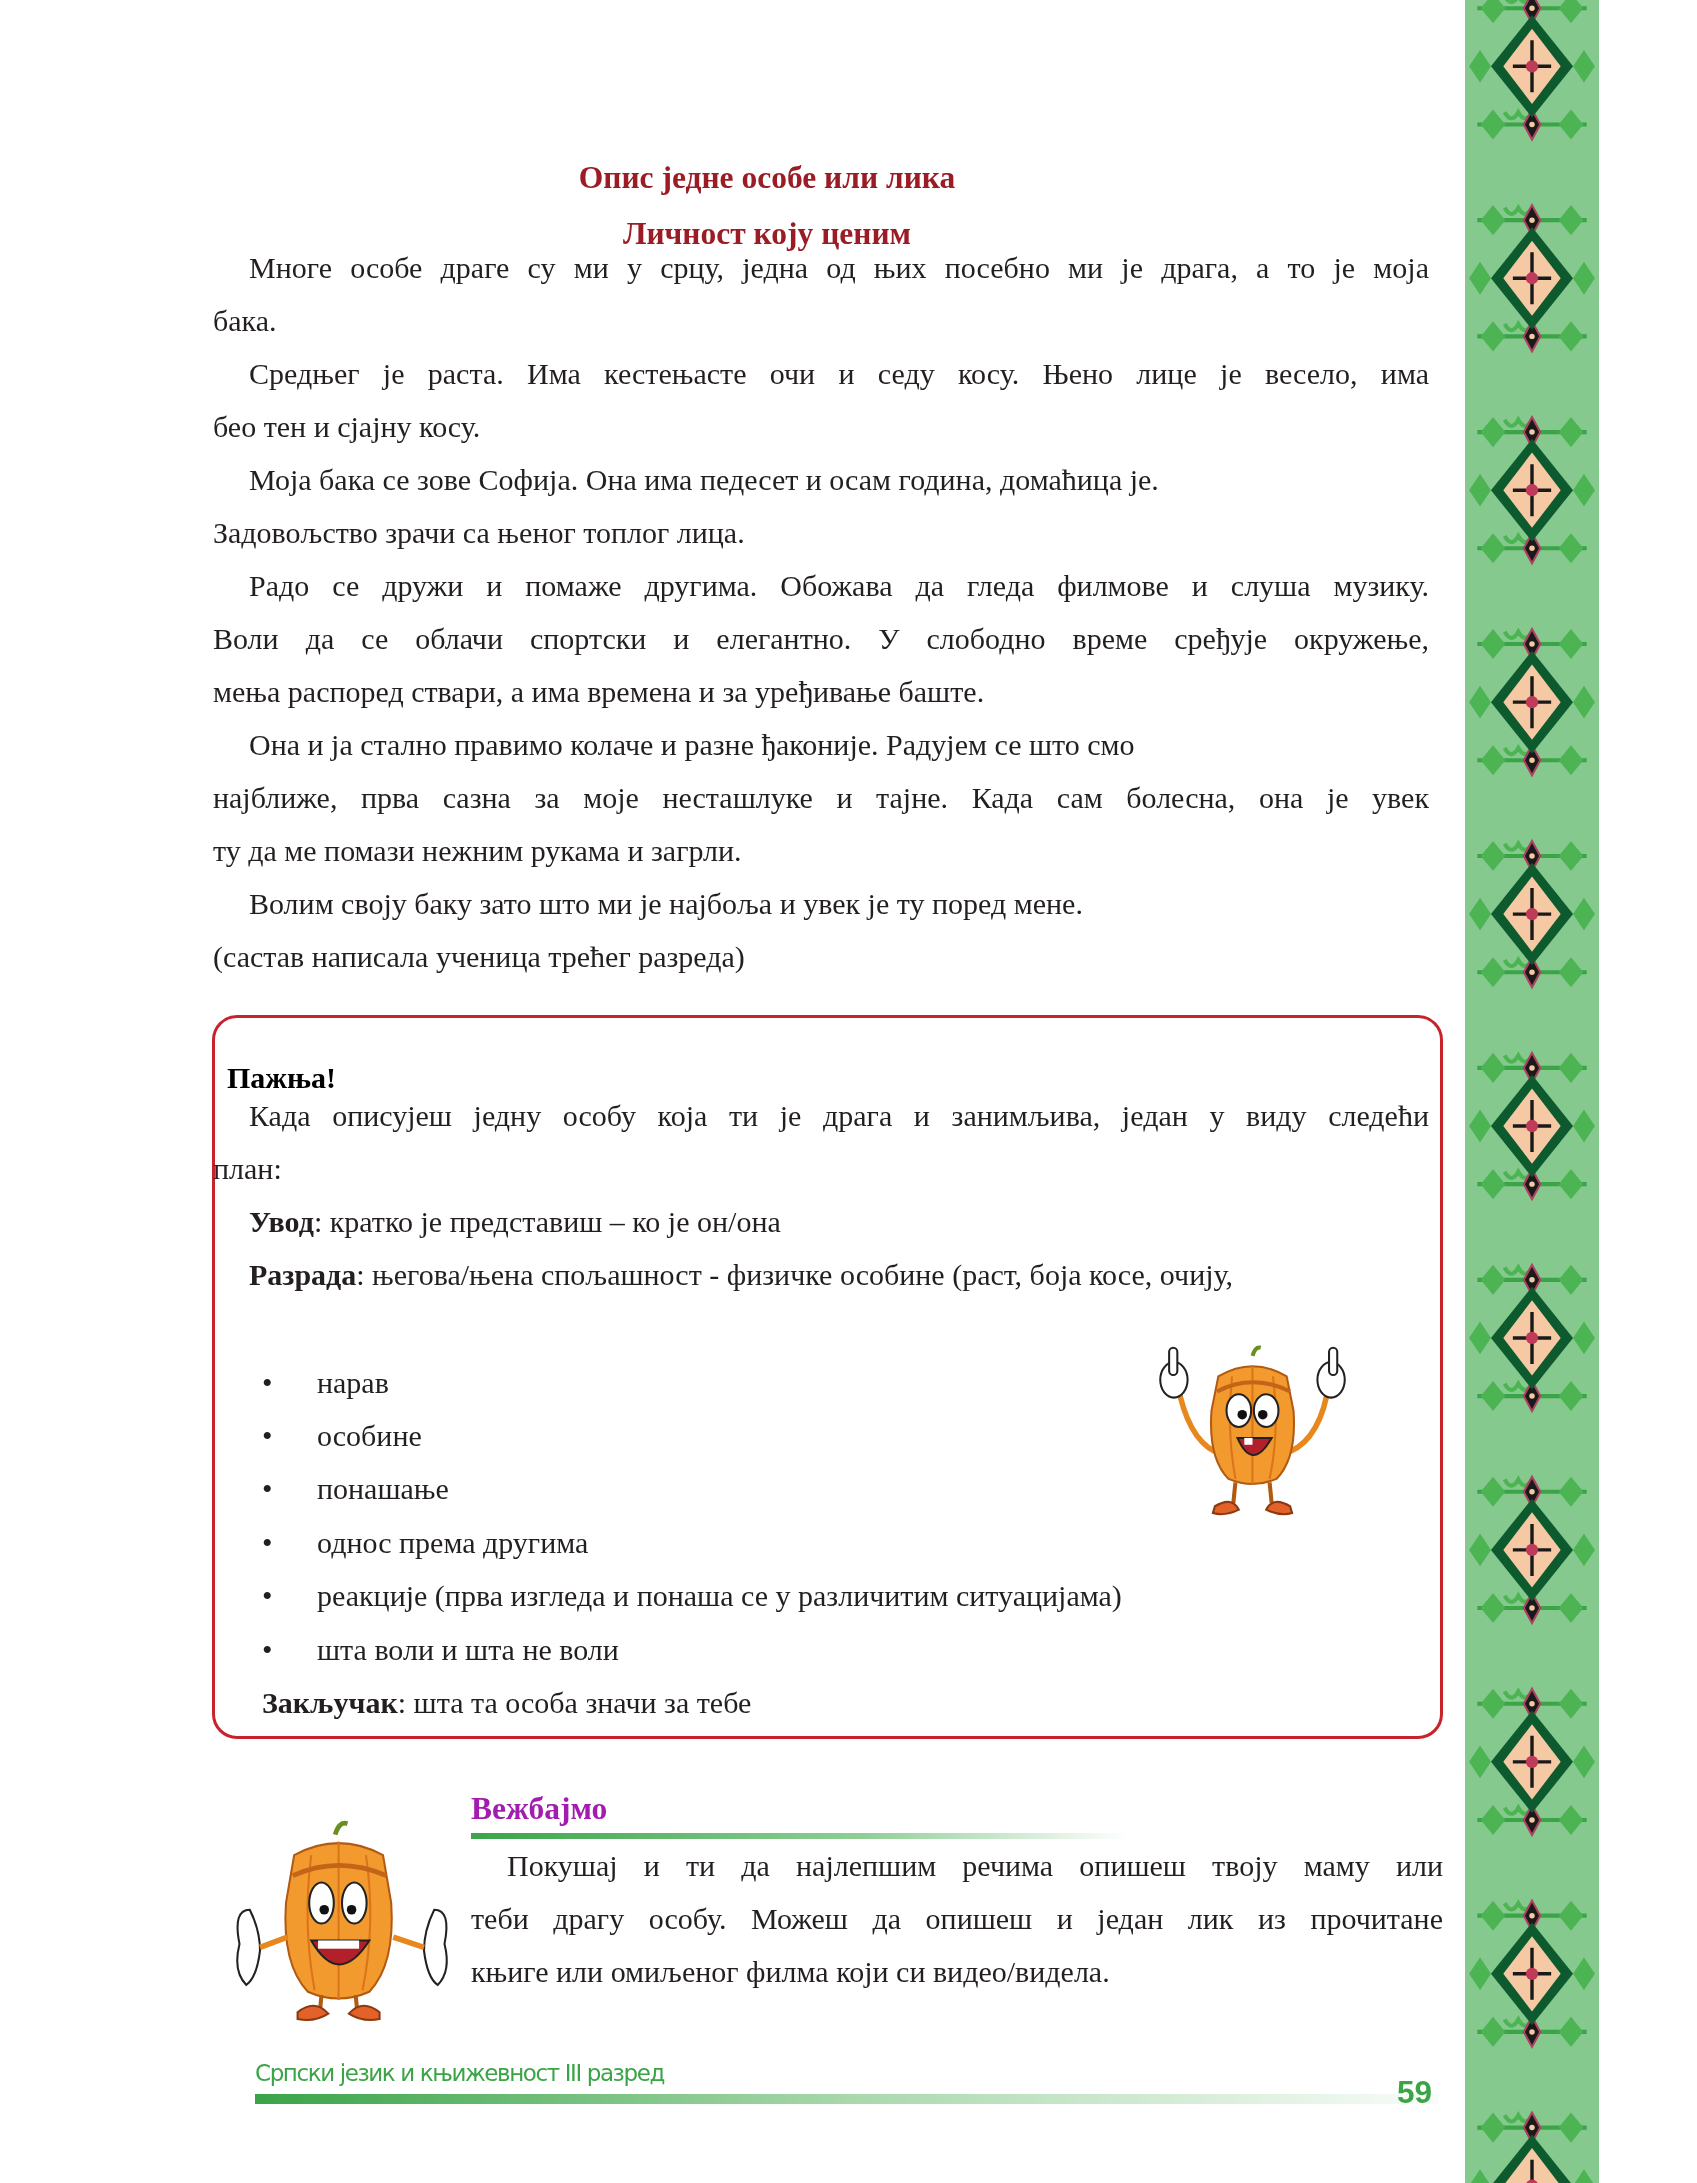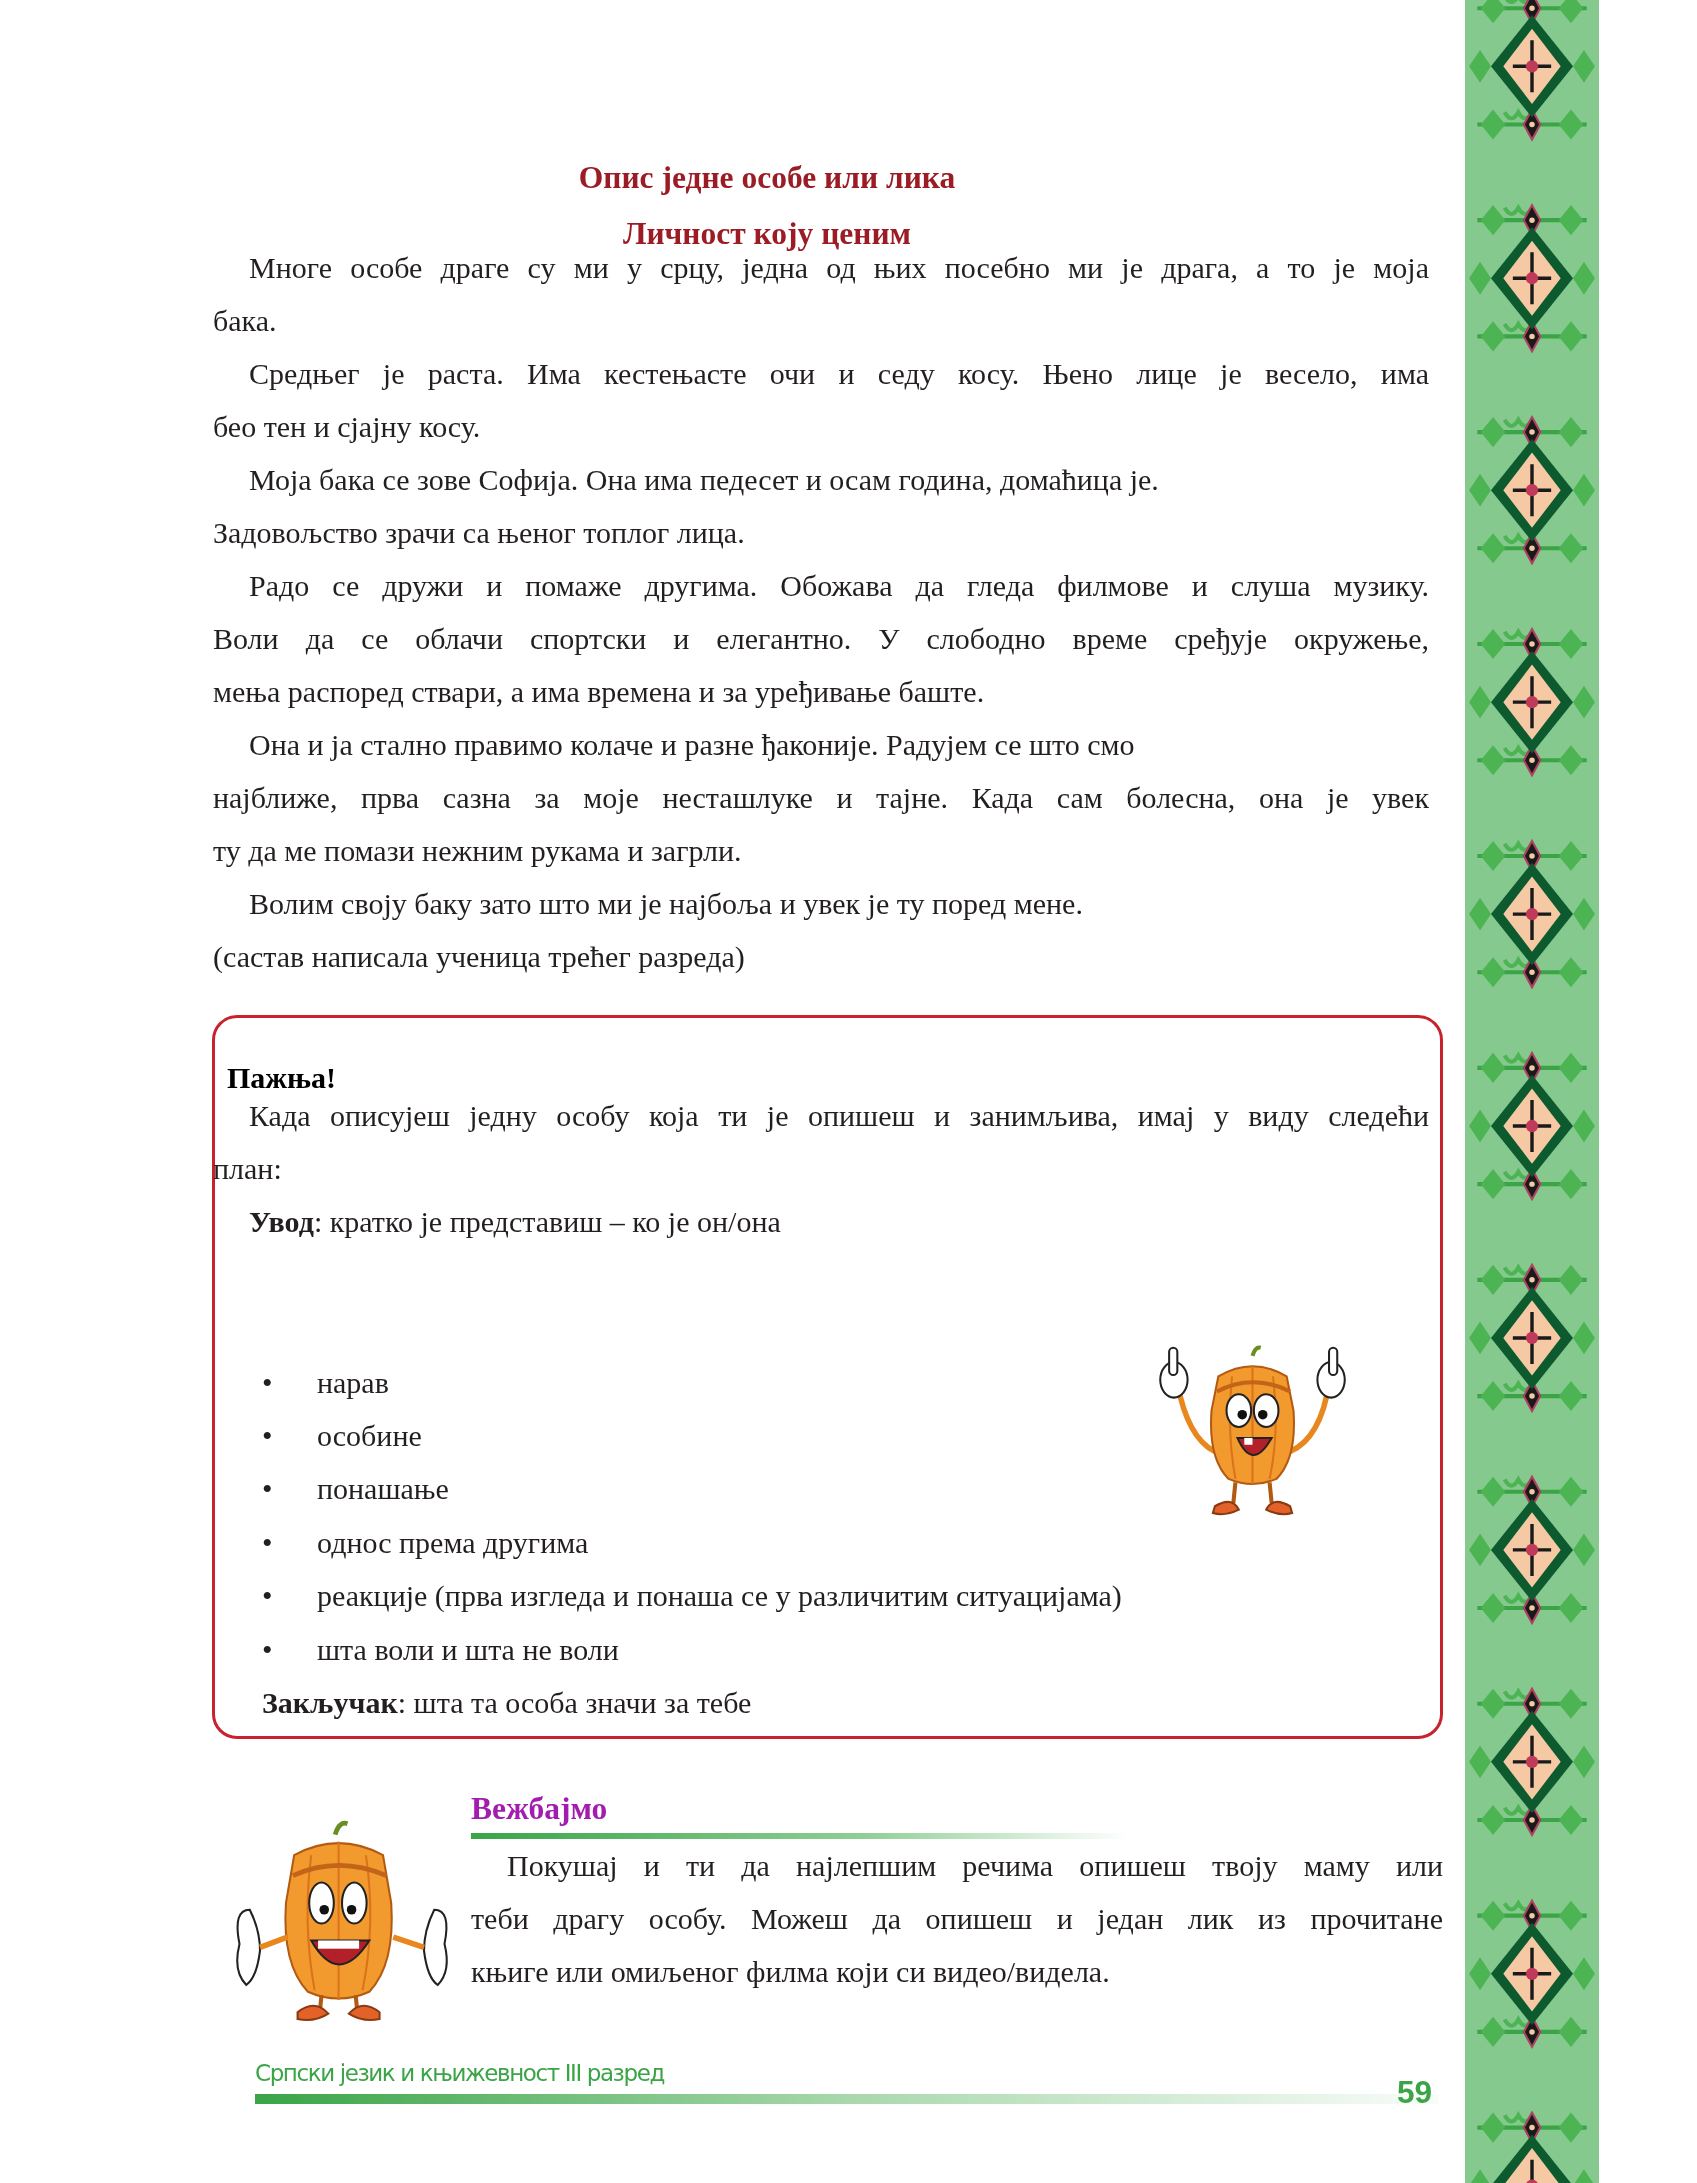--- a/index.html
+++ b/index.html
@@ -53,23 +53,24 @@
   <span class="line ind">Она и ја стално правимо колаче и разне ђаконије. Радујем се што смо</span>
   <span class="line just">најближе, прва сазна за моје несташлуке и тајне. Када сам болесна, она је увек</span>
   <span class="line">ту да ме помази нежним рукама и загрли.</span>
   <span class="line ind">Волим своју баку зато што ми је најбоља и увек је ту поред мене.</span>
   <span class="line right">(састав написала ученица трећег разреда)</span>
 </div>
 
 <div class="attn-box"></div>
 <div class="attn-title">Пажња!</div>
 <div class="para" style="top:1089px;">
-  <span class="line just ind">Када описујеш једну особу која ти је опишеш и занимљива, имај у виду следећи</span>
+  <span class="line just ind">Када описујеш једну особу која ти је драга и занимљива, један у виду следећи</span>
   <span class="line">план:</span>
   <span class="line ind"><b>Увод</b><span>: кратко је представиш – ко је он/она</span></span>
+  <span class="line ind"><b>Разрада</b><span>: његова/њена спољашност - физичке особине (раст, боја косе, очију,</span></span>
 </div>
 
 <div class="bullet" style="top:1356px;"><span class="dot">•</span><span>нарав</span></div>
 <div class="bullet" style="top:1409px;"><span class="dot">•</span><span>особине</span></div>
 <div class="bullet" style="top:1462px;"><span class="dot">•</span><span>понашање</span></div>
 <div class="bullet" style="top:1516px;"><span class="dot">•</span><span>однос према другима</span></div>
 <div class="bullet" style="top:1569px;"><span class="dot">•</span><span>реакције (прва изгледа и понаша се у различитим ситуацијама)</span></div>
 <div class="bullet" style="top:1623px;"><span class="dot">•</span><span>шта воли и шта не воли</span></div>
 <div class="bullet" style="top:1676px;"><b>Закључак</b><span>: шта та особа значи за тебе</span></div>
 

